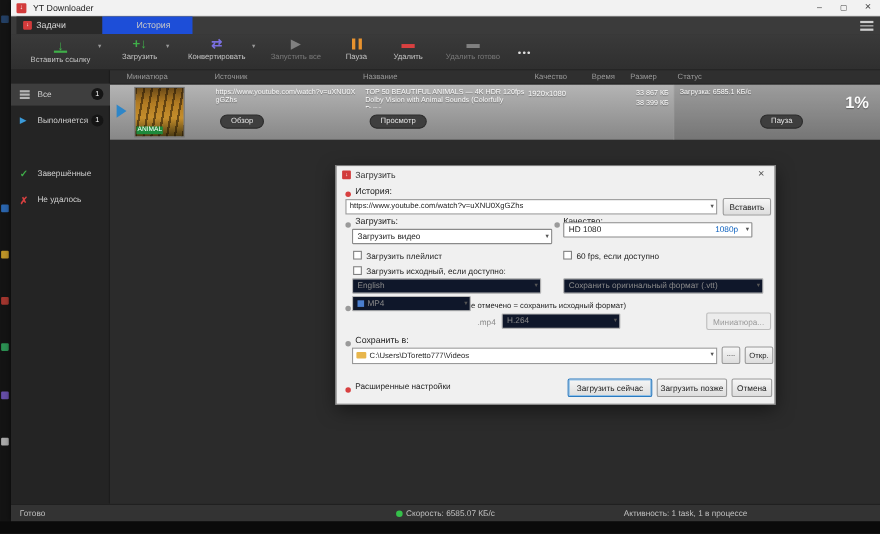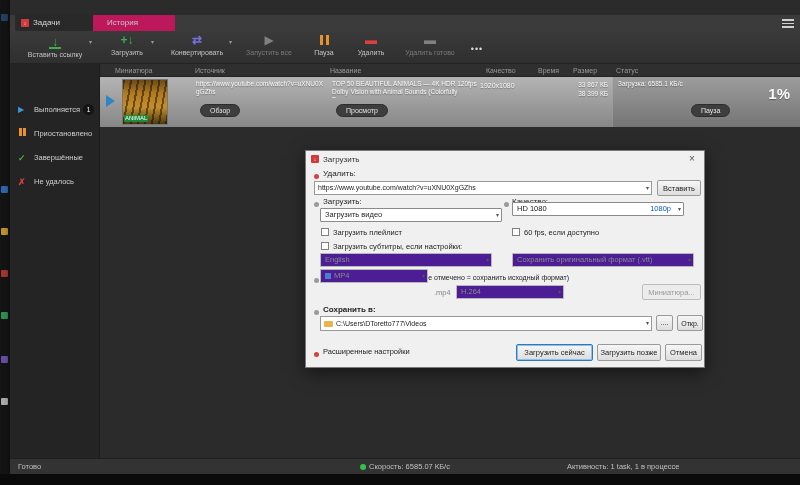--- a/index.html
+++ b/index.html
@@ -18,21 +18,21 @@
   .appico { position:absolute; width:9px; height:9px; background:var(--brand-red,#d23b3b); border-radius:1px; color:#fff; font-size:6px; line-height:9px; text-align:center; }
   #win-title { position:absolute; left:20px; top:0; font-size:8px; line-height:15px; color:#222; }
   .wc { position:absolute; top:0; width:22px; height:15px; text-align:center; font-size:8px; line-height:14px; color:#444; }
   .wc-min::after { content:"–"; } .wc-max::after { content:"▢"; font-size:7px; } .wc-close::after { content:"×"; font-size:10px; }
 
   
   #tabbar { position:absolute; left:0; top:15px; width:100%; height:16px; background:#3b3b3b; }
   .tab { position:absolute; top:0; height:16px; font-size:8px; color:#d8d8d8; line-height:16px; padding-left:18px; }
   .tab .tico-red { position:absolute; left:6px; top:4px; width:8px; height:8px; background:var(--brand-red,#d23b3b); border-radius:1px; color:#fff; font-size:5px; line-height:8px; text-align:center; }
   #tab-tasks { left:5px; width:78px; background:#292929; }
-  #tab-history { left:83px; width:82px; background:#be185d; color:#c8c8c8; padding-left:14px; }
+  #tab-history { left:83px; width:82px; background:#1d4ed8; color:#c8c8c8; padding-left:31px; }
   #menu-btn { position:absolute; right:6px; top:4px; width:12px; height:9px; }
   #menu-btn i { display:block; width:12px; height:1.5px; background:#cfcfcf; margin-bottom:2px; }
 
   
   #toolbar { position:absolute; left:0; top:31px; width:100%; height:33px; background:linear-gradient(#3a3a3a,#2f2f2f); border-bottom:1px solid #232323; }
   .tbtn { position:absolute; top:1px; height:30px; text-align:center; color:#c4c4c4; }
   .tbtn .ticon { display:block; height:16px; line-height:16px; font-size:12px; }
   .tbtn .tlabel { display:block; font-size:7px; line-height:9px; white-space:nowrap; }
   .tbtn.disabled { color:#7a7a7a; }
   .caret-sm { position:absolute; top:6px; right:2px; font-size:6px; color:#999; }
@@ -87,21 +87,21 @@
   #dlg-title { position:absolute; left:17px; top:0; font-size:8px; line-height:17px; color:#333; }
   #dlg-close { position:absolute; right:5px; top:0; width:14px; text-align:center; font-size:10px; line-height:16px; color:#555; }
   #dlg-close::after { content:"×"; }
   .dlabel { position:absolute; font-size:8px; color:#222; white-space:nowrap; }
   .dot { position:absolute; width:5px; height:5px; border-radius:50%; }
   .dot.red { background:var(--error-red,#d84040); } .dot.gray { background:#9a9a9a; }
   .dinput { position:absolute; background:#fff; border:1px solid #999; height:14px; font-size:7px; line-height:12px; color:#222; padding:0 12px 0 3px; overflow:hidden; white-space:nowrap; }
   .sel { position:absolute; background:#fff; border:1px solid #8a8a8a; height:14px; font-size:7.5px; line-height:12px; color:#222; padding:0 12px 0 4px; border-radius:1px; overflow:hidden; white-space:nowrap; }
   .sel .caret, .dinput .caret { position:absolute; right:2px; top:0; line-height:12px; font-size:6px; color:#555; }
   .sel .caret::after, .dinput .caret::after { content:"▾"; }
-  .sel.disabled { background:#4c1d95; color:#8a8a8a; border-color:#b8b8b8; }
+  .sel.disabled { background:#0f172a; color:#8a8a8a; border-color:#b8b8b8; }
   .sel .res { position:absolute; right:12px; top:0; color:var(--link-blue,#0a5fbe); }
   .chk { position:absolute; font-size:7.5px; color:#222; line-height:10px; white-space:nowrap; }
   .chk .box { display:inline-block; width:8px; height:8px; border:1px solid #808080; background:#fff; vertical-align:-1px; margin-right:4px; }
   .chk.small { font-size:7px; }
   .btn { position:absolute; background:linear-gradient(#f6f6f6,#ddd); border:1px solid #9a9a9a; font-size:7.5px; color:#222; text-align:center; border-radius:2px; }
   .btn.disabled { color:#9a9a9a; background:#ececec; border-color:#bdbdbd; }
   .btn.default { border:1px solid #2a7ac0; box-shadow:inset 0 0 0 1px #8fc0e8; }
   .fmtico { display:inline-block; width:6px; height:6px; background:#4a7fd0; margin-right:3px; vertical-align:-1px; }
   .folderico { display:inline-block; width:9px; height:6px; background:#e8b64c; border-radius:1px; margin-right:3px; vertical-align:-1px; }
   .dlink { position:absolute; font-size:7.5px; color:#222; }
@@ -114,20 +114,27 @@
   <span class="dicon" style="top:14px;background:#26456e;"></span>
   <span class="dicon" style="top:186px;background:#2e6fc0;"></span>
   <span class="dicon" style="top:228px;background:#cfa22a;"></span>
   <span class="dicon" style="top:270px;background:#b23a32;"></span>
   <span class="dicon" style="top:312px;background:#2f9e5a;"></span>
   <span class="dicon" style="top:356px;background:#6f54b8;"></span>
   <span class="dicon" style="top:398px;background:#bababa;"></span>
 
   <div id="win">
 
+    <div id="titlebar">
+      <span class="appico" style="left:5px;top:3px;">↓</span>
+      <span id="win-title">YT Downloader</span>
+      <span class="wc wc-min" style="right:44px;"></span>
+      <span class="wc wc-max" style="right:22px;"></span>
+      <span class="wc wc-close" style="right:0;"></span>
+    </div>
 
     <div id="tabbar">
       <div class="tab" id="tab-tasks">
         <span class="tico-red">↓</span>
         <span>Задачи</span>
       </div>
       <div class="tab" id="tab-history">
         <span>История</span>
       </div>
       <div id="menu-btn">
@@ -166,28 +173,29 @@
         <span class="tlabel">Удалить</span>
       </div>
       <div class="tbtn disabled" style="left:388px;width:64px;">
         <span class="ticon g-gray">▬</span>
         <span class="tlabel">Удалить готово</span>
       </div>
       <div class="tbtn dots" style="left:456px;width:22px;line-height:30px;"></div>
     </div>
 
     <div id="sidebar">
+      <div class="sitem selected" style="top:12px;">
+        <span class="bars"></span>
+        <span class="slabel">Все</span>
+        <span class="badge">1</span>
+      </div>
       <div class="sitem" style="top:36px;">
         <span class="sico play">▶</span>
         <span class="slabel">Выполняется</span>
         <span class="badge">1</span>
-      </div>
-      <div class="sitem" style="top:60px;">
-        <span class="sico pb2" style="left:9px;"><i></i><i></i></span>
-        <span class="slabel">Приостановлено</span>
       </div>
       <div class="sitem" style="top:84px;">
         <span class="sico check">✓</span>
         <span class="slabel">Завершённые</span>
       </div>
       <div class="sitem" style="top:108px;">
         <span class="sico cross">✗</span>
         <span class="slabel">Не удалось</span>
       </div>
     </div>
@@ -230,47 +238,47 @@
       <span style="position:absolute;left:545px;line-height:15px;margin-left:12px;">Активность: 1 task, 1 в процессе</span>
     </div>
   </div>
 
   <div id="dialog">
     <span class="appico" style="left:5px;top:4px;width:8px;height:8px;line-height:8px;font-size:5px;">↓</span>
     <span id="dlg-title">Загрузить</span>
     <span id="dlg-close"></span>
 
     <span class="dot red" style="left:8px;top:23px;"></span>
-    <span class="dlabel" style="left:17px;top:18px;">Удалить:</span>
+    <span class="dlabel" style="left:17px;top:18px;">История:</span>
     <div class="dinput" style="left:8px;top:30px;width:338px;"><span>https://www.youtube.com/watch?v=uXNU0XgGZhs</span><span class="caret"></span></div>
     <div class="btn" style="left:351px;top:29px;width:44px;height:16px;line-height:15px;">Вставить</div>
 
     <span class="dot gray" style="left:8px;top:51px;"></span>
     <span class="dlabel" style="left:17px;top:46px;">Загрузить:</span>
     <span class="dot gray" style="left:198px;top:51px;"></span>
     <span class="dlabel" style="left:206px;top:46px;">Качество:</span>
     <div class="sel" style="left:14px;top:57px;width:182px;"><span>Загрузить видео</span><span class="caret"></span></div>
     <div class="sel" style="left:206px;top:51px;width:172px;"><span>HD 1080</span><span class="res">1080p</span><span class="caret"></span></div>
 
     <div class="chk" style="left:15px;top:77px;"><span class="box"></span><span>Загрузить плейлист</span></div>
     <div class="chk" style="left:206px;top:77px;"><span class="box"></span><span>60 fps, если доступно</span></div>
 
-    <div class="chk" style="left:15px;top:91px;"><span class="box"></span><span>Загрузить субтитры, если настройки:</span></div>
+    <div class="chk" style="left:15px;top:91px;"><span class="box"></span><span>Загрузить исходный, если доступно:</span></div>
     <div class="sel disabled" style="left:14px;top:102px;width:172px;"><span>English</span><span class="caret"></span></div>
     <div class="sel disabled" style="left:206px;top:102px;width:182px;"><span>Сохранить оригинальный формат (.vtt)</span><span class="caret"></span></div>
 
     <span class="dot gray" style="left:8px;top:127px;"></span>
     <div class="chk small" style="left:15px;top:122px;"><span class="box"></span><span>Конвертировать в формат: (не отмечено = сохранить исходный формат)</span></div>
     <div class="sel disabled" style="left:14px;top:118px;width:108px;"><span class="fmtico"></span><span>MP4</span><span class="caret"></span></div>
     <span class="dlabel" style="left:128px;top:137px;font-size:7.5px;color:#888;">.mp4</span>
     <div class="sel disabled" style="left:150px;top:134px;width:108px;"><span>H.264</span><span class="caret"></span></div>
     <div class="btn disabled" style="left:336px;top:133px;width:59px;height:16px;line-height:15px;">Миниатюра...</div>
 
     <span class="dot gray" style="left:8px;top:159px;"></span>
-    <span class="dlabel" style="left:17px;top:154px;font-weight:bold;">Сохранить в:</span>
+    <span class="dlabel" style="left:17px;top:154px;">Сохранить в:</span>
     <div class="dinput" style="left:14px;top:165px;width:332px;height:15px;line-height:13px;"><span class="folderico"></span><span>C:\Users\DToretto777\Videos</span><span class="caret"></span></div>
     <div class="btn" style="left:350px;top:164px;width:17px;height:16px;line-height:13px;font-size:7px;">....</div>
     <div class="btn" style="left:371px;top:164px;width:26px;height:16px;line-height:15px;font-size:7px;">Откр.</div>
 
     <span class="dot red" style="left:8px;top:201px;"></span>
     <span class="dlink" style="left:17px;top:196px;">Расширенные настройки</span>
     <div class="btn default" style="left:210px;top:193px;width:77px;height:17px;line-height:16px;">Загрузить сейчас</div>
     <div class="btn" style="left:291px;top:193px;width:64px;height:17px;line-height:16px;">Загрузить позже</div>
     <div class="btn" style="left:359px;top:193px;width:37px;height:17px;line-height:16px;">Отмена</div>
   </div>

